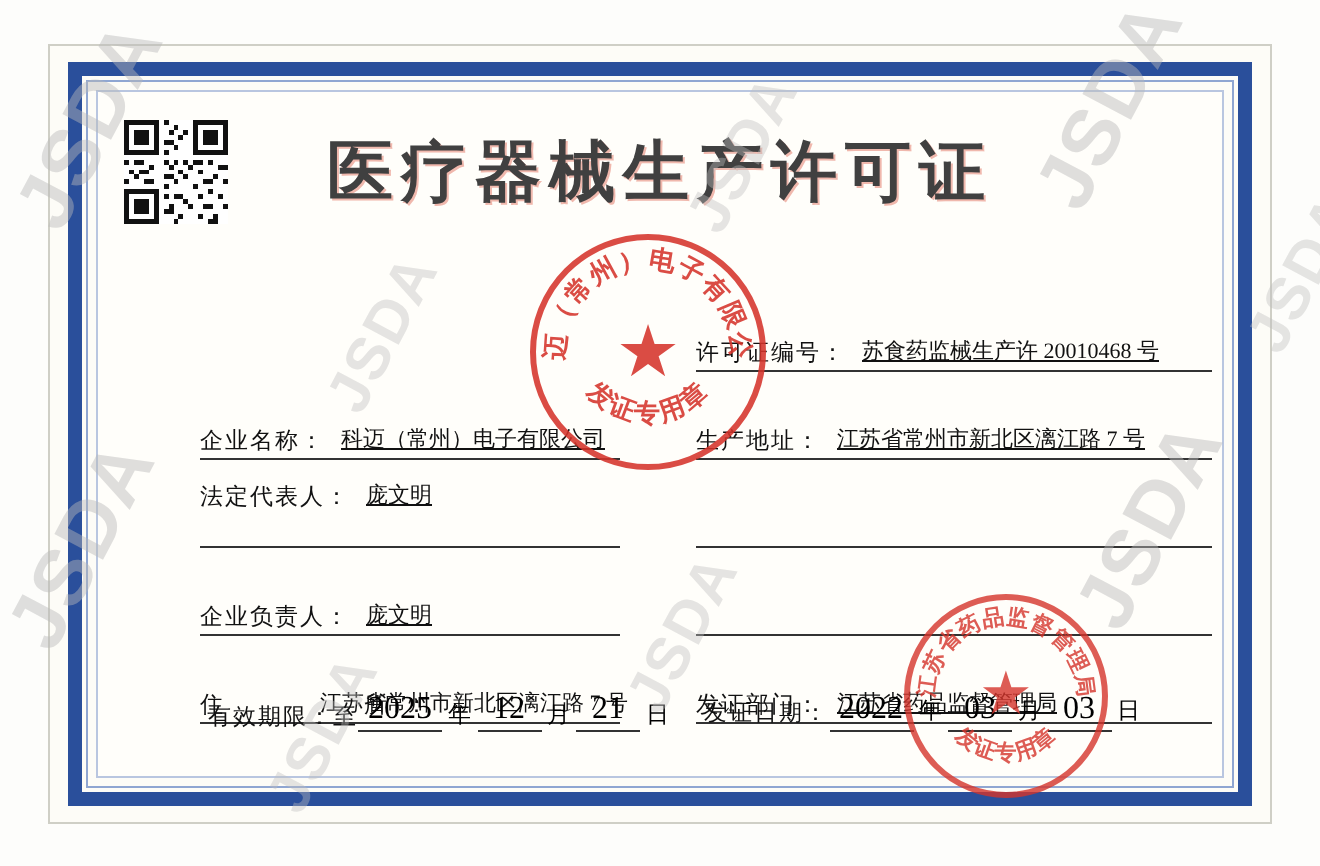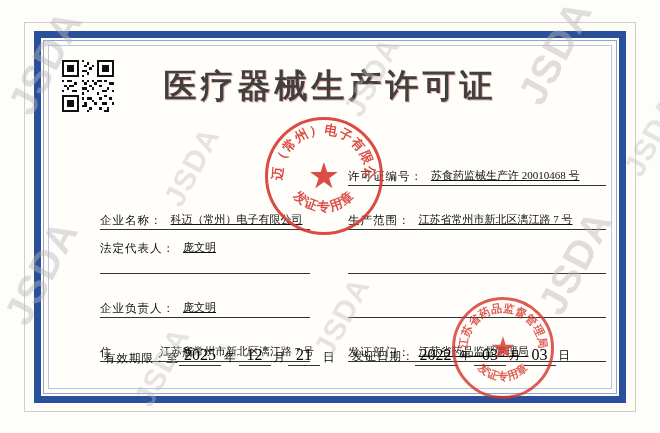--- a/index.html
+++ b/index.html
@@ -348,21 +348,21 @@
       <div class="underline u-right" style="bottom:-2px;"></div>
     </div>
 
     <div class="row">
       <div class="cell left" style="bottom:0;">
         <span class="label">企业名称：</span>
         <span class="value">科迈（常州）电子有限公司</span>
       </div>
       <div class="underline u-left" style="bottom:-2px;"></div>
       <div class="cell right" style="bottom:0;">
-        <span class="label">生产范围：</span>
+        <span class="label">生产地址：</span>
         <span class="value">江苏省常州市新北区漓江路 7 号</span>
       </div>
       <div class="underline u-right" style="bottom:-2px;"></div>
     </div>
 
     <div class="row">
       <div class="cell left" style="bottom:16px;">
         <span class="label">法定代表人：</span>
         <span class="value">庞文明</span>
       </div>

